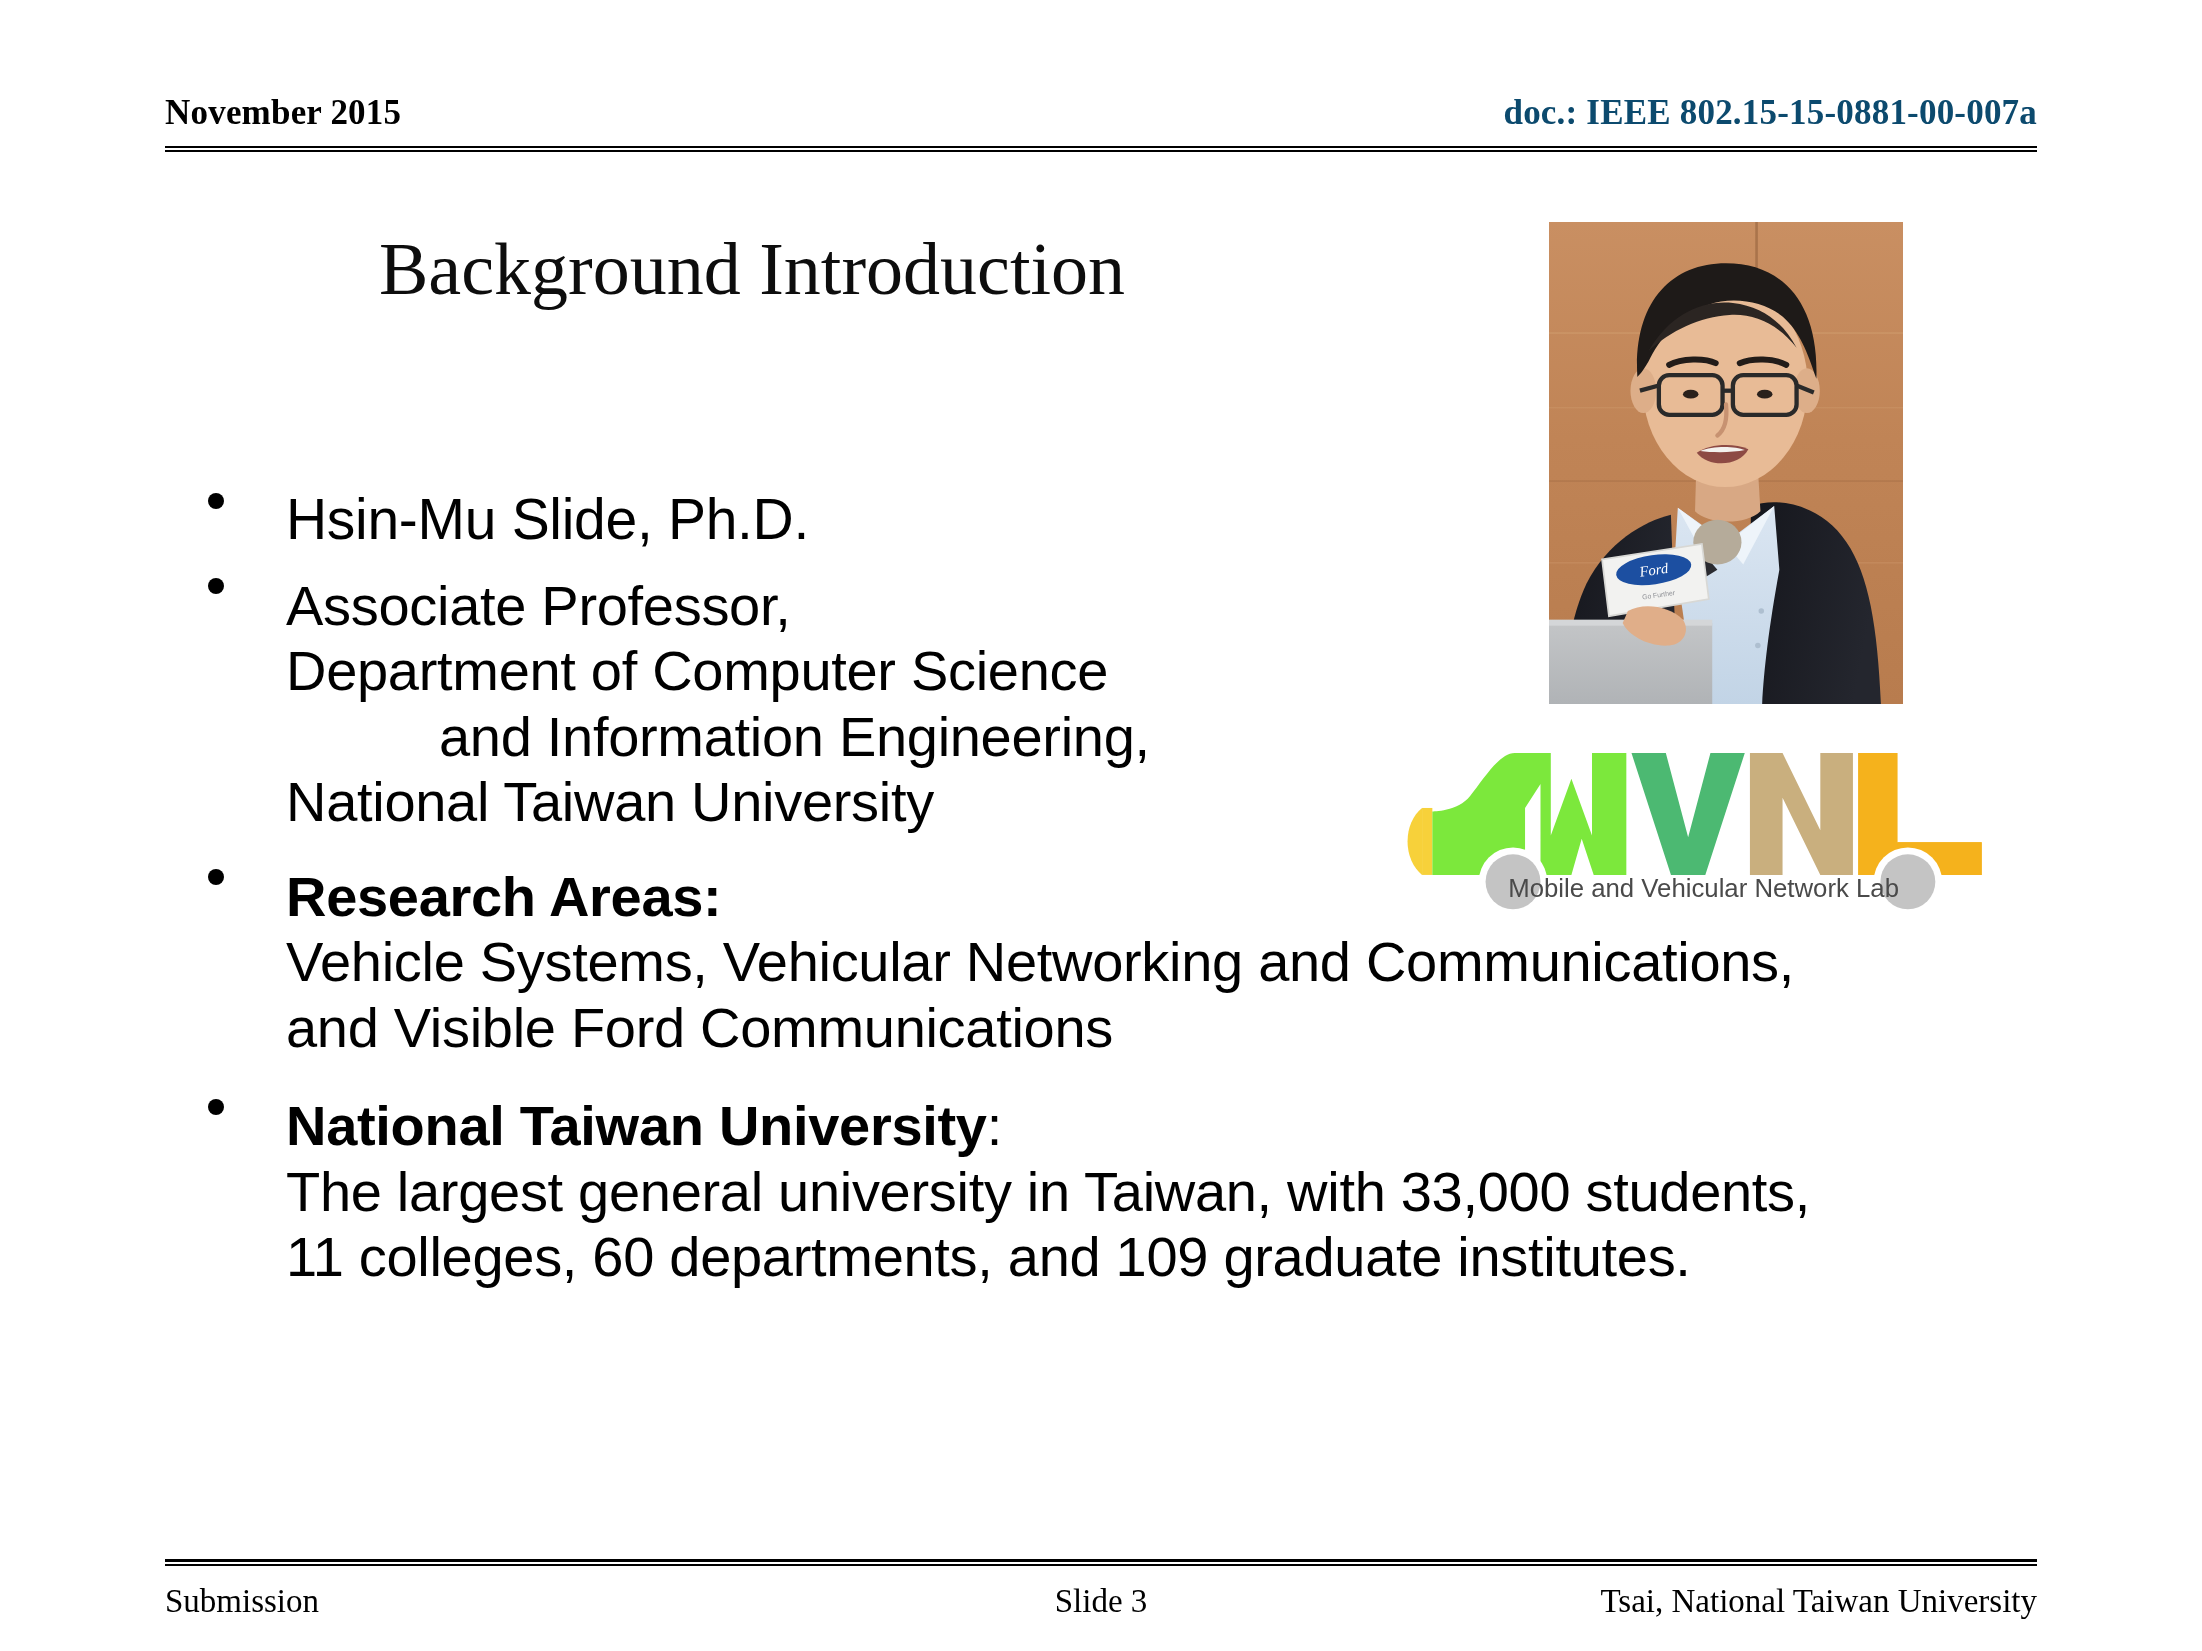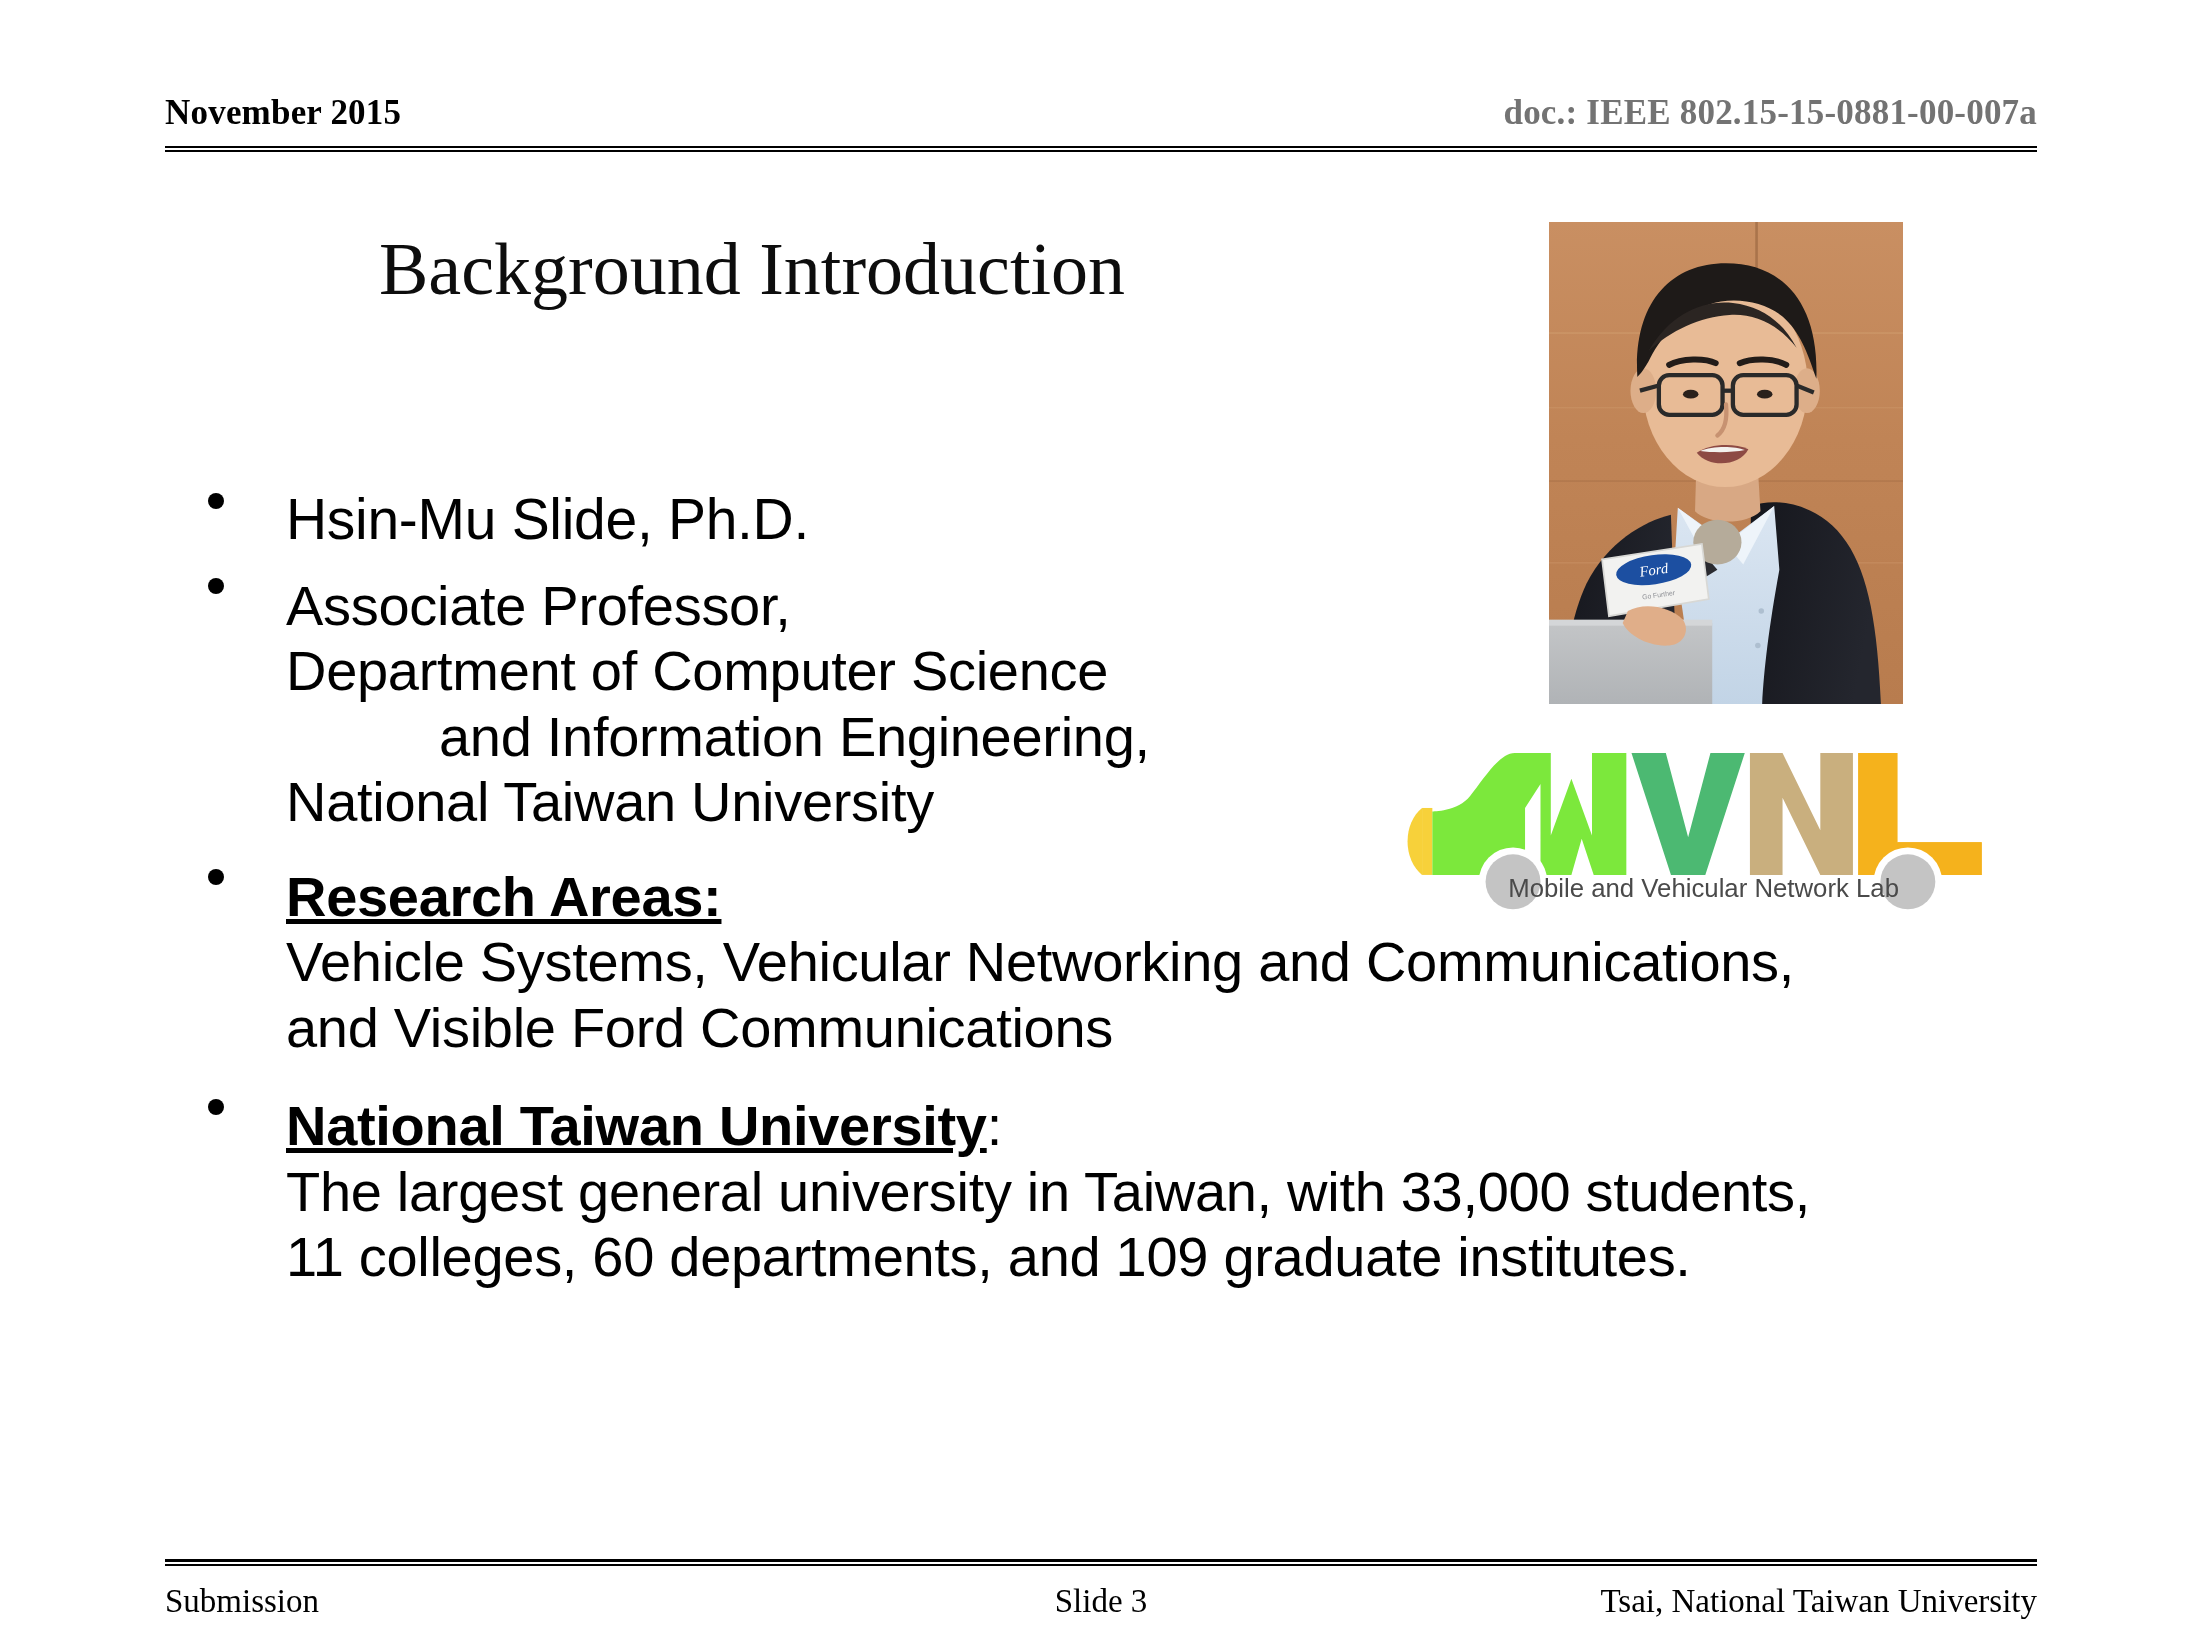--- a/index.html
+++ b/index.html
@@ -42,21 +42,21 @@
     white-space: nowrap;
     letter-spacing: 0.2px;
   }
   .header-doc {
     position: absolute;
     right: 0;
     top: 0;
     font-family: "Liberation Serif", serif;
     font-weight: bold;
     font-size: 35px;
-    color: #737373;
+    color: #0c4a6e;
     white-space: nowrap;
     letter-spacing: 0.2px;
   }
   .header-rule {
     position: absolute;
     left: 0;
     right: 0;
     top: 53px;
     height: 3.4px;
     background: #000000;
@@ -121,21 +121,20 @@
   }
   .bullet-text .ln {
     display: block;
     white-space: nowrap;
   }
   .bullet-text .ln.indent {
     padding-left: 153px;
   }
   .bullet-text .lead {
     font-weight: bold;
-    text-decoration: underline;
   }
 
   
   .row-name   { margin-bottom: 20.6px; }
   .row-affil  { margin-bottom: 29px; }
   .row-res    { margin-bottom: 33px; }
   .row-ntu    { margin-bottom: 0; }
 
   
   .photo {

